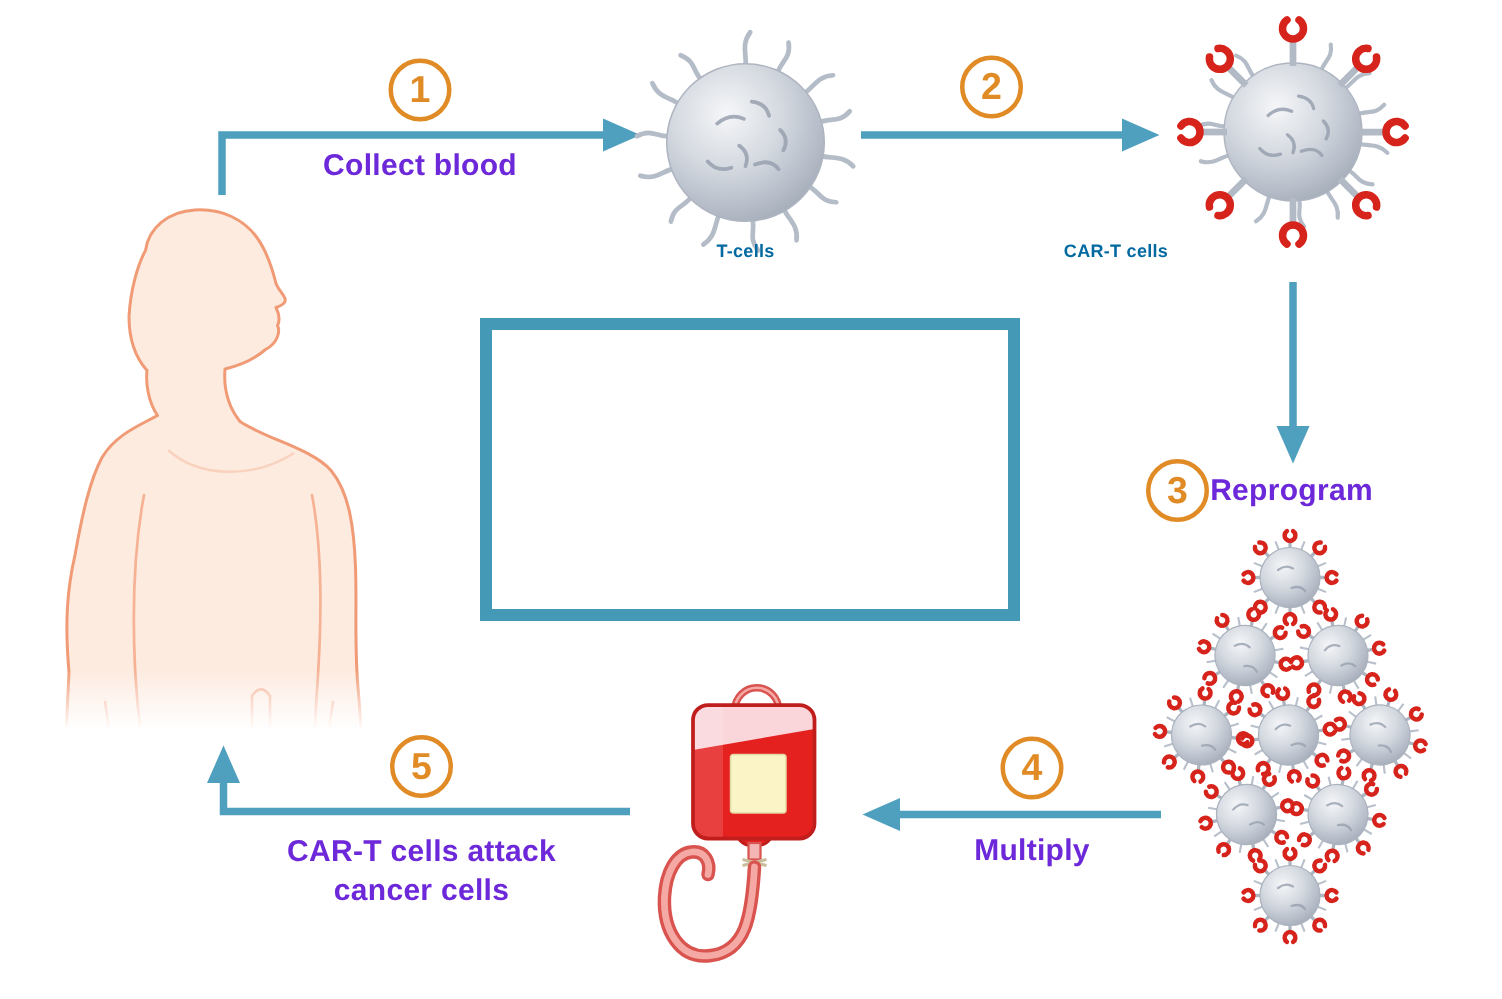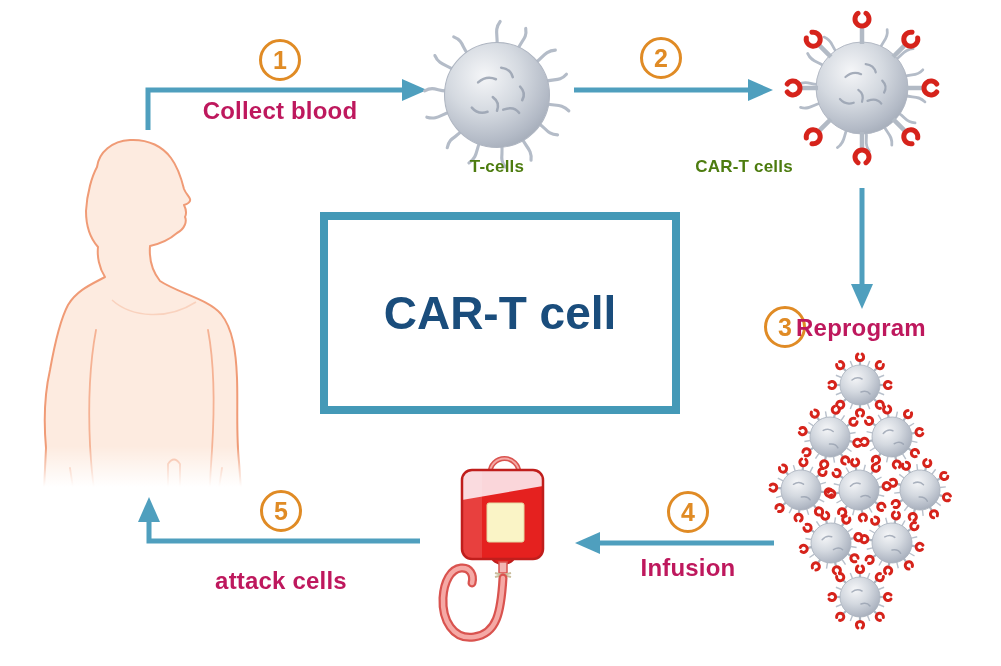--- a/index.html
+++ b/index.html
@@ -4,23 +4,23 @@
 <style>
   html,body{margin:0;padding:0;background:#fff;}
   .canvas{position:relative;width:1001px;height:666px;background:#ffffff;overflow:hidden;
           font-family:"Liberation Sans",sans-serif;}
   .art{position:absolute;left:0;top:0;}
   .arrowline{stroke:#4F9FBE;stroke-width:5;fill:none;}
   .arrowfill{fill:#4F9FBE;stroke:none;}
   .badge{position:absolute;width:42px;height:42px;border:3.5px solid #E08B25;border-radius:50%;
          background:#ffffff;color:#E08B25;font-size:25px;font-weight:bold;box-sizing:border-box;
          display:flex;align-items:center;justify-content:center;}
-  .label{position:absolute;transform:translate(-50%,-50%);color:#be185d;font-size:24px;
+  .label{position:absolute;transform:translate(-50%,-50%);color:#6d28d9;font-size:20px;
          font-weight:bold;white-space:nowrap;text-align:center;letter-spacing:.2px;}
-  .label.gray{color:#4d7c0f;font-size:17px;}
+  .label.gray{color:#0369a1;font-size:12px;}
   .label.two-line{white-space:normal;width:280px;line-height:26px;}
   .title-box{position:absolute;left:320px;top:212px;width:360px;height:202px;
              border:8px solid #4499B7;background:#fff;box-sizing:border-box;
              display:flex;flex-direction:column;align-items:center;justify-content:center;
              color:#1A4D7C;font-size:46px;font-weight:bold;line-height:61px;text-align:center;}
 </style>
 </head>
 <body>
 
 <div class="canvas">
@@ -193,32 +193,32 @@
         <line x1="495" y1="577" x2="511" y2="573"></line>
       </g>
       <path d="M 503,578 C 501,612 497,634 474,637 C 453,640 442,620 443,598
                C 444,581 451,569 461,568 C 470,567 474,575 472,583" stroke="#D9534F" stroke-width="9" fill="none" stroke-linecap="round"></path>
       <path d="M 503,578 C 501,612 497,634 474,637 C 453,640 442,620 443,598
                C 444,581 451,569 461,568 C 470,567 474,575 472,583" stroke="#F5A9A5" stroke-width="4.5" fill="none" stroke-linecap="round"></path>
     </g>
   </svg>
 
   <div class="title-box">
-    <div>CAR-T cell</div>
   </div>
 
   <div class="badge" style="left:259px;top:39px">1</div>
   <div class="badge" style="left:640px;top:37px">2</div>
   <div class="badge" style="left:764px;top:306px">3</div>
   <div class="badge" style="left:667px;top:491px">4</div>
   <div class="badge" style="left:260px;top:490px">5</div>
 
   <div class="label" style="left:280px;top:111px">Collect blood</div>
   <div class="label" style="left:861px;top:328px">Reprogram</div>
-  <div class="label" style="left:688px;top:568px">Infusion</div>
+  <div class="label" style="left:688px;top:568px">Multiply</div>
   <div class="label two-line" style="left:281px;top:581px">
-    <div>attack cells</div>
+    <div>CAR-T cells attack</div>
+    <div>cancer cells</div>
   </div>
 
   <div class="label gray" style="left:497px;top:167px">T-cells</div>
   <div class="label gray" style="left:744px;top:167px">CAR-T cells</div>
 
 </div>
 
 </body></html>

